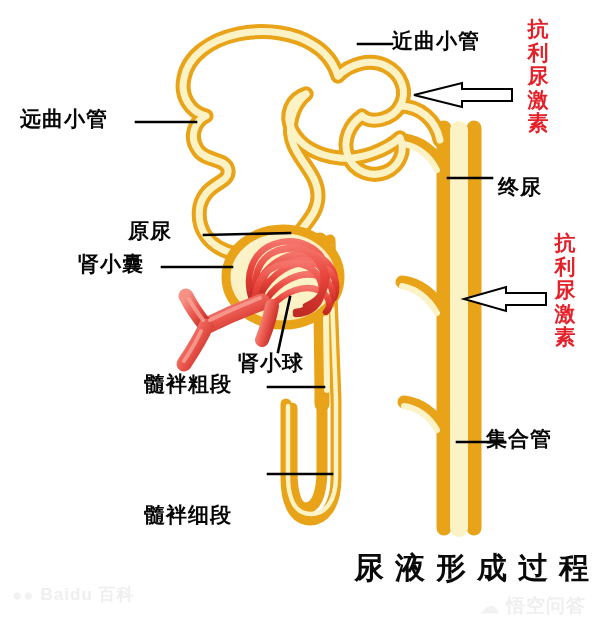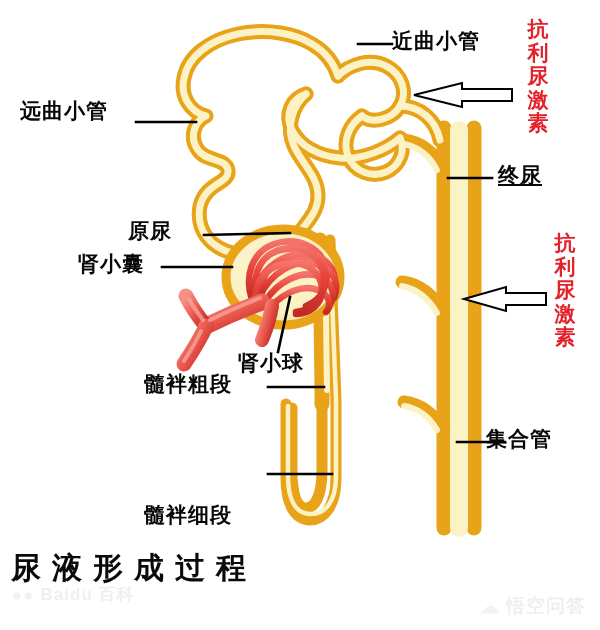--- a/index.html
+++ b/index.html
@@ -42,21 +42,21 @@
     width: 24px;
     text-align: center;
     letter-spacing: 0px;
   }
   .hormone span { display: block; }
   #title {
     position: absolute;
     left: 0;
     top: 548px;
     width: 600px;
-    text-align: left;
+    text-align: right;
     color: #0a0a0a;
     font-family: "Liberation Serif", "DejaVu Serif", serif;
     font-size: 30px;
     font-weight: 600;
     letter-spacing: 11px;
     text-indent: 11px;
   }
   .watermark {
     position: absolute;
     color: #efefef;
@@ -237,33 +237,33 @@
     </g>
 
     <g fill="#ffffff" stroke="#000000" stroke-width="2" stroke-linejoin="miter">
       <polygon points="414,95 462,83 462,89 512,89 512,101 462,101 462,107"></polygon>
       <polygon points="464,299 506,287 506,293 546,293 546,305 506,305 506,311"></polygon>
     </g>
   </svg>
 
   <div class="label" style="left:392px; top:30px;">近曲小管</div>
 
-  <div class="label" style="left:20px; top:100px;text-align:center;">远曲小管</div>
+  <div class="label" style="left:20px; top:108px;text-align:center;">远曲小管</div>
 
   <div class="label" style="left:128px; top:220px;text-align:center;">原尿</div>
 
   <div class="label" style="left:78px; top:253px;">肾小囊</div>
 
   <div class="label" style="left:238px; top:352px;">肾小球</div>
 
   <div class="label" style="left:144px; top:373px;">髓袢粗段</div>
 
   <div class="label" style="left:144px; top:460px;margin-top:44px;">髓袢细段</div>
 
-  <div class="label" style="left:498px; top:164px;text-decoration:underline;">终尿</div>
+  <div class="label" style="left:498px; top:176px;">终尿</div>
 
   <div class="label" style="left:486px; top:428px;text-align:right;">集合管</div>
 
   <div class="hormone" style="left:526px; top:18px;">
     <span>抗</span>
     <span>利</span>
     <span>尿</span>
     <span>激</span>
     <span>素</span>
   </div>

